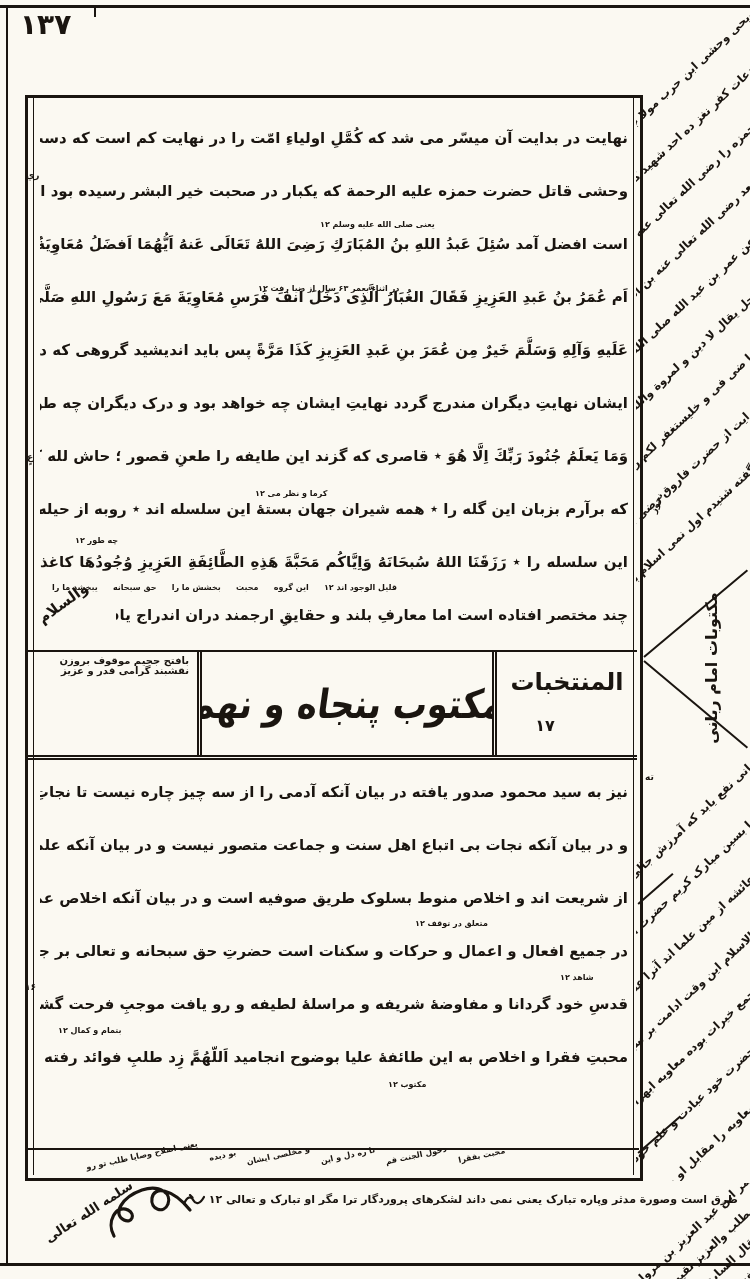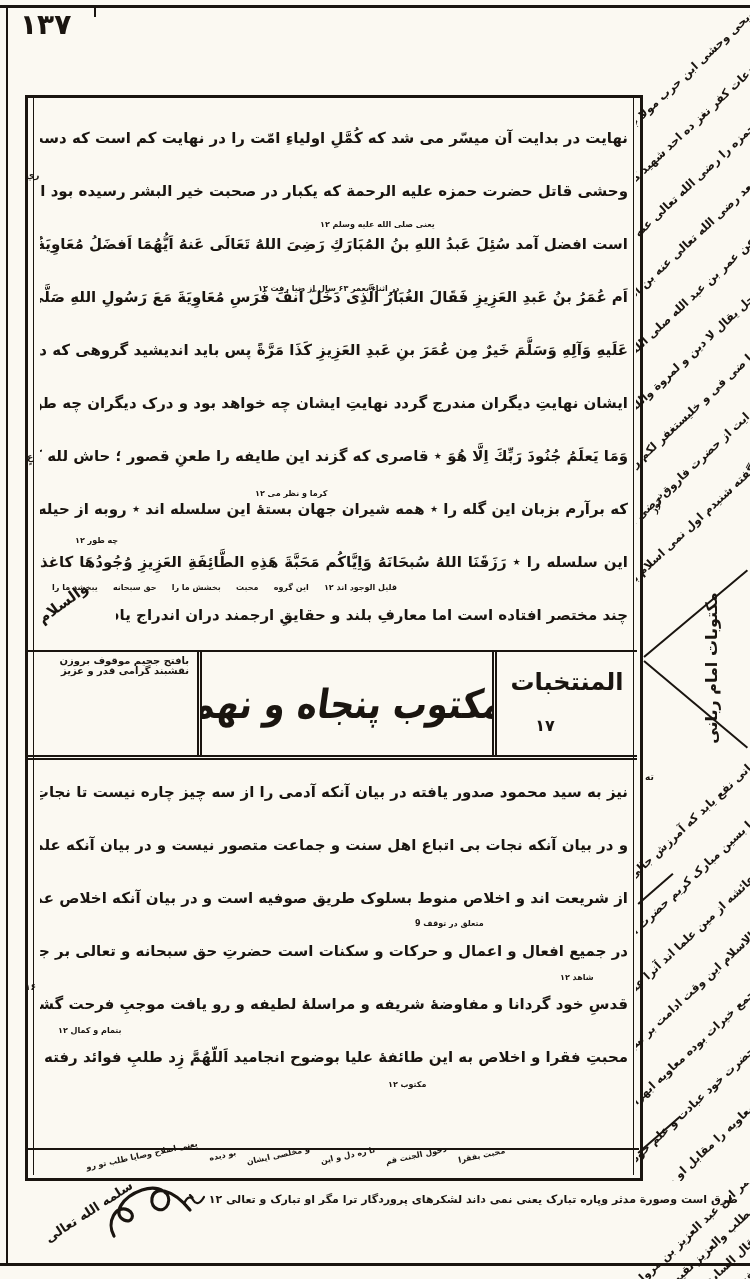--- a/index.html
+++ b/index.html
@@ -123,21 +123,21 @@
     <div class="tline">وَمَا یَعلَمُ جُنُودَ رَبِّكَ اِلَّا هُوَ ٭ قاصری که گزند این طایفه را طعنِ قصور ؛ حاش لله که</div>
     <div class="tline">که برآرم بزبان این گله را ٭ همه شیران جهان بستهٔ این سلسله اند ٭ روبه از حیله چسان گسلد</div>
     <div class="tline">این سلسله را ٭ رَزَقَنَا اللهُ سُبحَانَهُ وَاِیَّاكُم مَحَبَّةَ هَذِهِ الطَّائِفَةِ العَزِیزِ وُجُودُهَا کاغذ</div>
     <div class="tline">چند مختصر افتاده است اما معارفِ بلند و حقایقِ ارجمند دران اندراج یافته اند عزیز خوانند و ثمین دانند</div>
   </div>
 
 <span class="il" style="left:320px;top:220px">یعنی صلی الله علیه وسلم ۱۲</span>
 <span class="il" style="left:258px;top:284px">در اثناء بعمر ۶۳ سال از دنیا رفت ۱۲</span>
 <span class="il" style="left:255px;top:489px">کرما و نظر می ۱۲</span>
 <span class="il" style="left:75px;top:536px">چه طور ۱۲</span>
-<span class="il" style="left:415px;top:919px">متعلق در توقف 9</span>
+<span class="il" style="left:415px;top:919px">متعلق در توقف ۱۲</span>
 <span class="il" style="left:560px;top:973px">شاهد ۱۲</span>
 <span class="il" style="left:58px;top:1026px">بتمام و کمال ۱۲</span>
 <span class="il" style="left:388px;top:1080px">مکتوب ۱۲</span>
 
 <div class="gloss-row">
 
 <span>قلیل الوجود اند ۱۲</span>
     <span>این گروه</span>
     <span>محبت</span>
     <span>بخشش ما را</span>

